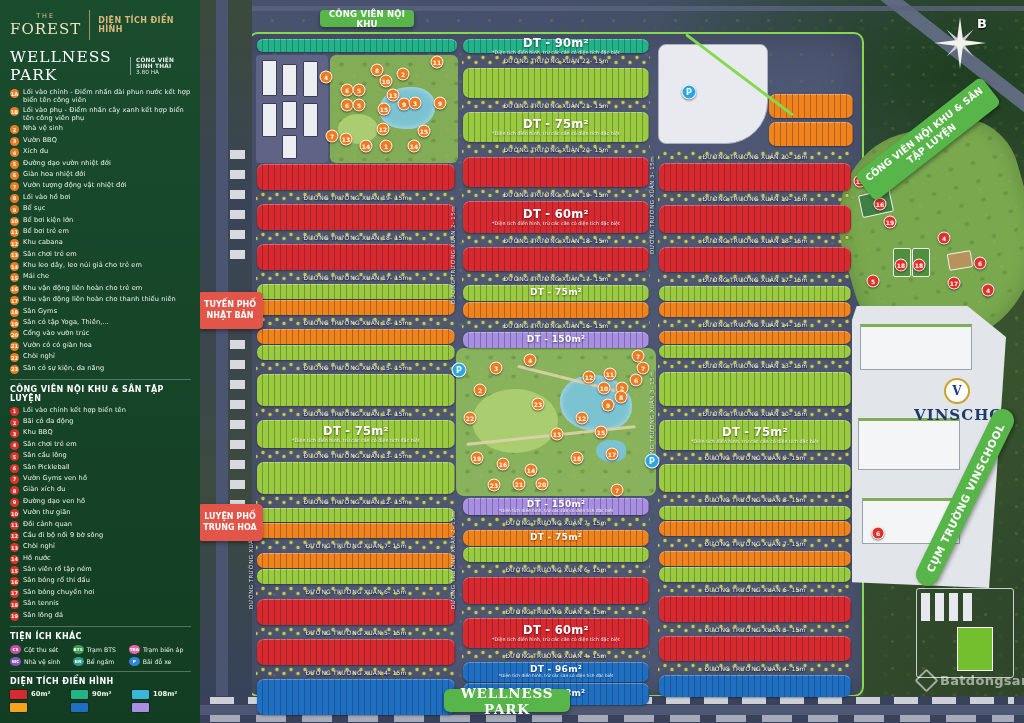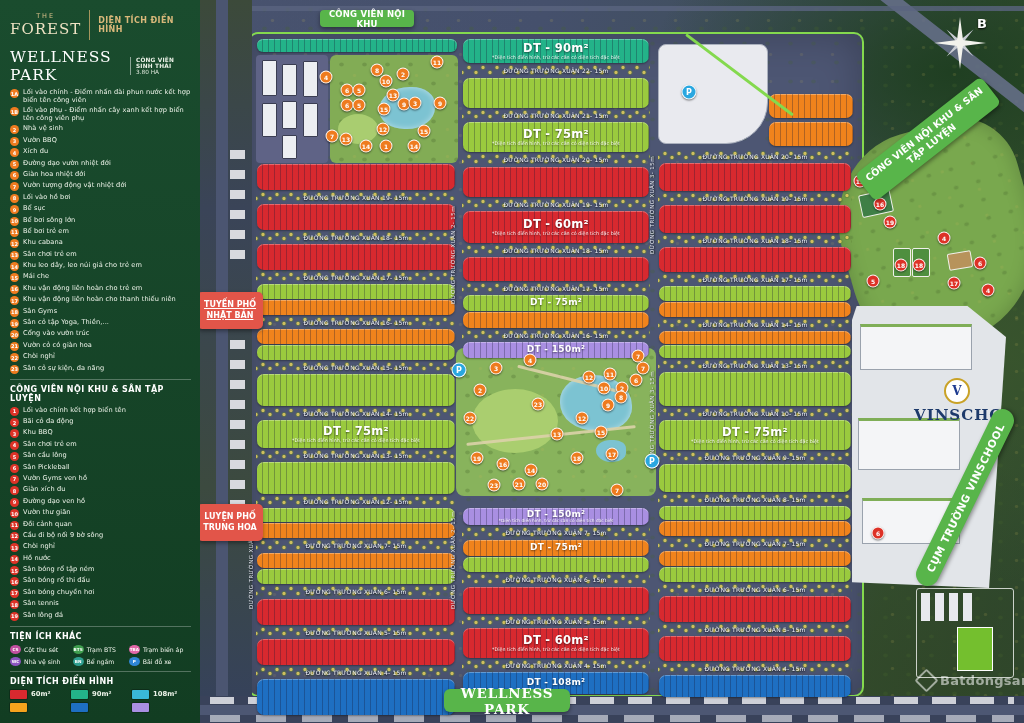--- a/index.html
+++ b/index.html
@@ -80,21 +80,21 @@
   #entry-lots{flex:1;display:flex;flex-direction:column;justify-content:flex-end;padding-bottom:2px;}
   #entry-lots .lots{height:24px;margin:2px 1px;}
   
   .banner{position:absolute;z-index:6;display:flex;align-items:center;justify-content:center;
     text-align:center;color:#fff;font-weight:700;box-shadow:0 2px 4px rgba(0,0,0,.4);}
   .banner.green{background:#58b54a;}
   .banner.red{background:#e25549;}
   #bn-top{left:320px;top:10px;width:94px;height:17px;font-size:8.5px;border-radius:4px;letter-spacing:.2px;}
   #bn-bottom{left:444px;top:689px;width:126px;height:23px;font-size:13.5px;border-radius:6px;
     font-family:"DejaVu Serif","Liberation Serif",serif;letter-spacing:.8px;}
-  #bn-left1{left:197px;top:292px;width:62px;height:37px;font-size:8px;border-radius:5px;line-height:1.3;padding:0 2px;text-decoration:underline;}
+  #bn-left1{left:197px;top:292px;width:62px;height:37px;font-size:8px;border-radius:5px;line-height:1.3;padding:0 2px;}
   #bn-left2{left:197px;top:504px;width:62px;height:37px;font-size:8px;border-radius:5px;line-height:1.3;padding:0 2px;}
   #bn-right{left:848px;top:122px;width:152px;height:34px;font-size:9.5px;border-radius:6px;
     transform:rotate(-38deg);line-height:1.25;padding:0 4px;}
   #bn-vins{left:868px;top:486px;width:194px;height:23px;font-size:10.5px;border-radius:12px;
     transform:rotate(-64deg);transform-origin:center;letter-spacing:.5px;}
   
   #right-park{position:absolute;left:842px;top:128px;width:192px;height:214px;background:#79a84e;
     border-radius:45% 28% 50% 35%;transform:rotate(-16deg);z-index:1;
     box-shadow:inset 0 0 20px rgba(0,0,0,.2);}
   .court{position:absolute;border:1px solid #f0f0ea;border-radius:2px;z-index:2;}
@@ -304,21 +304,21 @@
         <div class="street" style="height: 12px;">
           <span>ĐƯỜNG TRƯỜNG XUÂN 5- 15m</span>
         </div>
         <div class="lots" style="height: 26px; background: rgb(216, 41, 47);"></div>
         <div class="street" style="height: 12px;">
           <span>ĐƯỜNG TRƯỜNG XUÂN 4- 15m</span>
         </div>
         <div class="lots" style="height: 36px; background: rgb(30, 111, 194);"></div>
       </div>
       <div class="mcol" style="left: 462px; top: 38px; width: 188px;">
-        <div class="lots" style="height: 24px; background: rgb(35, 179, 137);">
+        <div class="lots" style="height: 14px; background: rgb(35, 179, 137);">
           <div class="lot-label">
             <b>DT - 90m²</b>
             <i>*Diện tích điển hình, trừ các căn có diện tích đặc biệt</i>
           </div>
         </div>
         <div class="street" style="height: 13px;">
           <span>ĐƯỜNG TRƯỜNG XUÂN 22- 15m</span>
         </div>
         <div class="lots" style="height: 30px; background: rgb(154, 202, 62);"></div>
         <div class="street" style="height: 12px;">
@@ -388,20 +388,26 @@
           <span>ĐƯỜNG TRƯỜNG XUÂN 5- 15m</span>
         </div>
         <div class="lots" style="height: 30px; background: rgb(216, 41, 47);">
           <div class="lot-label">
             <b>DT - 60m²</b>
             <i>*Diện tích điển hình, trừ các căn có diện tích đặc biệt</i>
           </div>
         </div>
         <div class="street" style="height: 12px;">
           <span>ĐƯỜNG TRƯỜNG XUÂN 4- 15m</span>
+        </div>
+        <div class="lots" style="height: 20px; background: rgb(30, 111, 194);">
+          <div class="lot-label sm">
+            <b>DT - 96m²</b>
+            <i>*Diện tích điển hình, trừ các căn có diện tích đặc biệt</i>
+          </div>
         </div>
         <div class="lots" style="height: 22px; background: rgb(30, 111, 194);">
           <div class="lot-label sm">
             <b>DT - 108m²</b>
           </div>
         </div>
       </div>
       <div class="mcol" style="left: 658px; top: 150px; width: 194px;">
         <div class="street" style="height: 12px;">
           <span>ĐƯỜNG TRƯỜNG XUÂN 20- 15m</span>
@@ -617,21 +623,21 @@
         <div class="leg-item">
           <div class="leg-badge" style="background: rgb(238, 123, 31);">8</div>
           <div class="leg-text">Lối vào hồ bơi</div>
         </div>
         <div class="leg-item">
           <div class="leg-badge" style="background: rgb(238, 123, 31);">9</div>
           <div class="leg-text">Bể sục</div>
         </div>
         <div class="leg-item">
           <div class="leg-badge" style="background: rgb(238, 123, 31);">10</div>
-          <div class="leg-text">Bể bơi sông lớn</div>
+          <div class="leg-text">Bể bơi kiện lớn</div>
         </div>
         <div class="leg-item">
           <div class="leg-badge" style="background: rgb(238, 123, 31);">11</div>
           <div class="leg-text">Bể bơi trẻ em</div>
         </div>
         <div class="leg-item">
           <div class="leg-badge" style="background: rgb(238, 123, 31);">12</div>
           <div class="leg-text">Khu cabana</div>
         </div>
         <div class="leg-item">
@@ -733,21 +739,21 @@
         <div class="leg-item">
           <div class="leg-badge" style="background: rgb(221, 50, 39);">13</div>
           <div class="leg-text">Chòi nghỉ</div>
         </div>
         <div class="leg-item">
           <div class="leg-badge" style="background: rgb(221, 50, 39);">14</div>
           <div class="leg-text">Hồ nước</div>
         </div>
         <div class="leg-item">
           <div class="leg-badge" style="background: rgb(221, 50, 39);">15</div>
-          <div class="leg-text">Sân bóng rổ tập ném</div>
+          <div class="leg-text">Sân viên rổ tập ném</div>
         </div>
         <div class="leg-item">
           <div class="leg-badge" style="background: rgb(221, 50, 39);">16</div>
           <div class="leg-text">Sân bóng rổ thi đấu</div>
         </div>
         <div class="leg-item">
           <div class="leg-badge" style="background: rgb(221, 50, 39);">17</div>
           <div class="leg-text">Sân bóng chuyền hơi</div>
         </div>
         <div class="leg-item">

